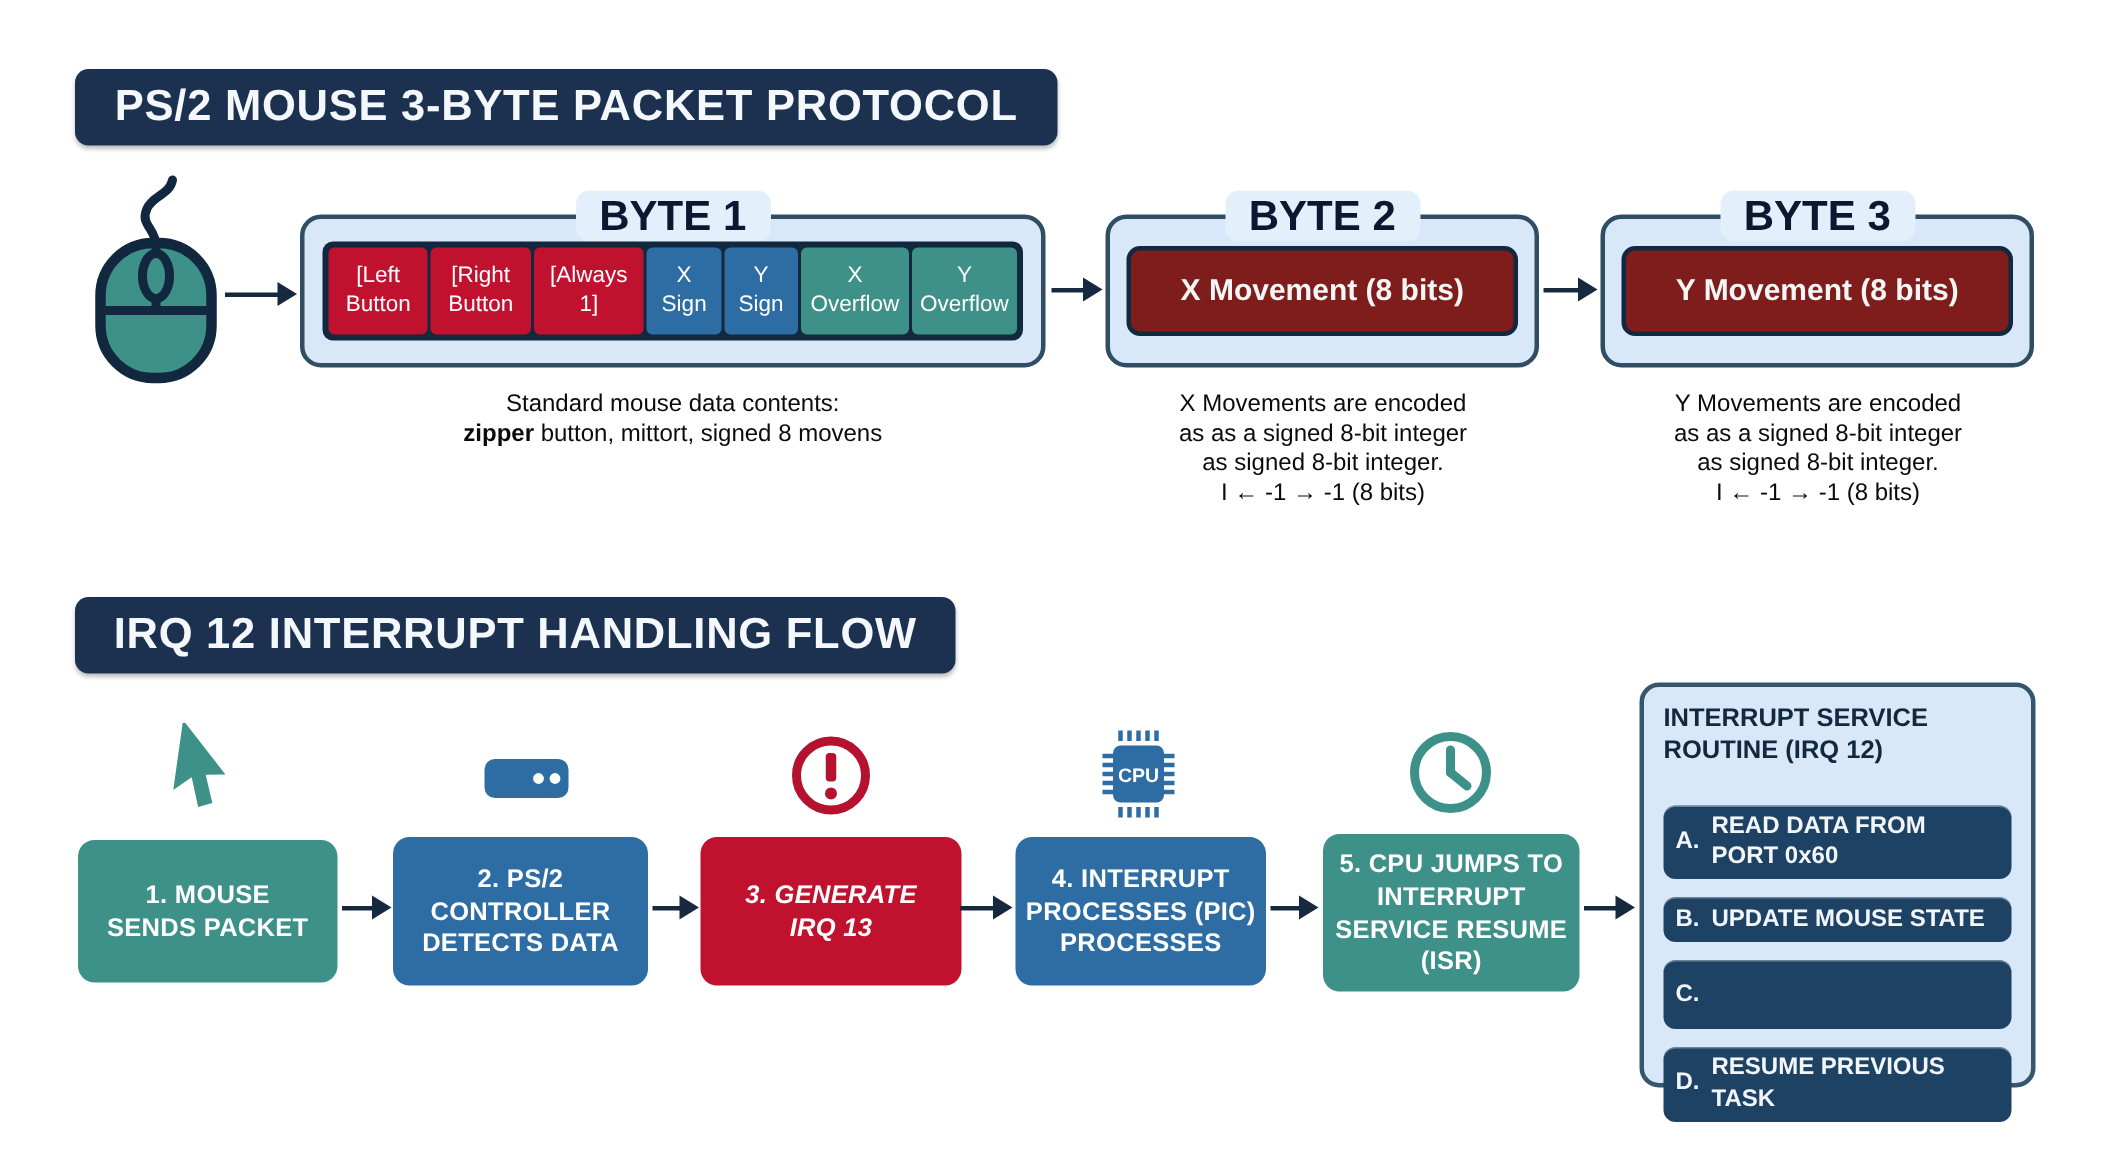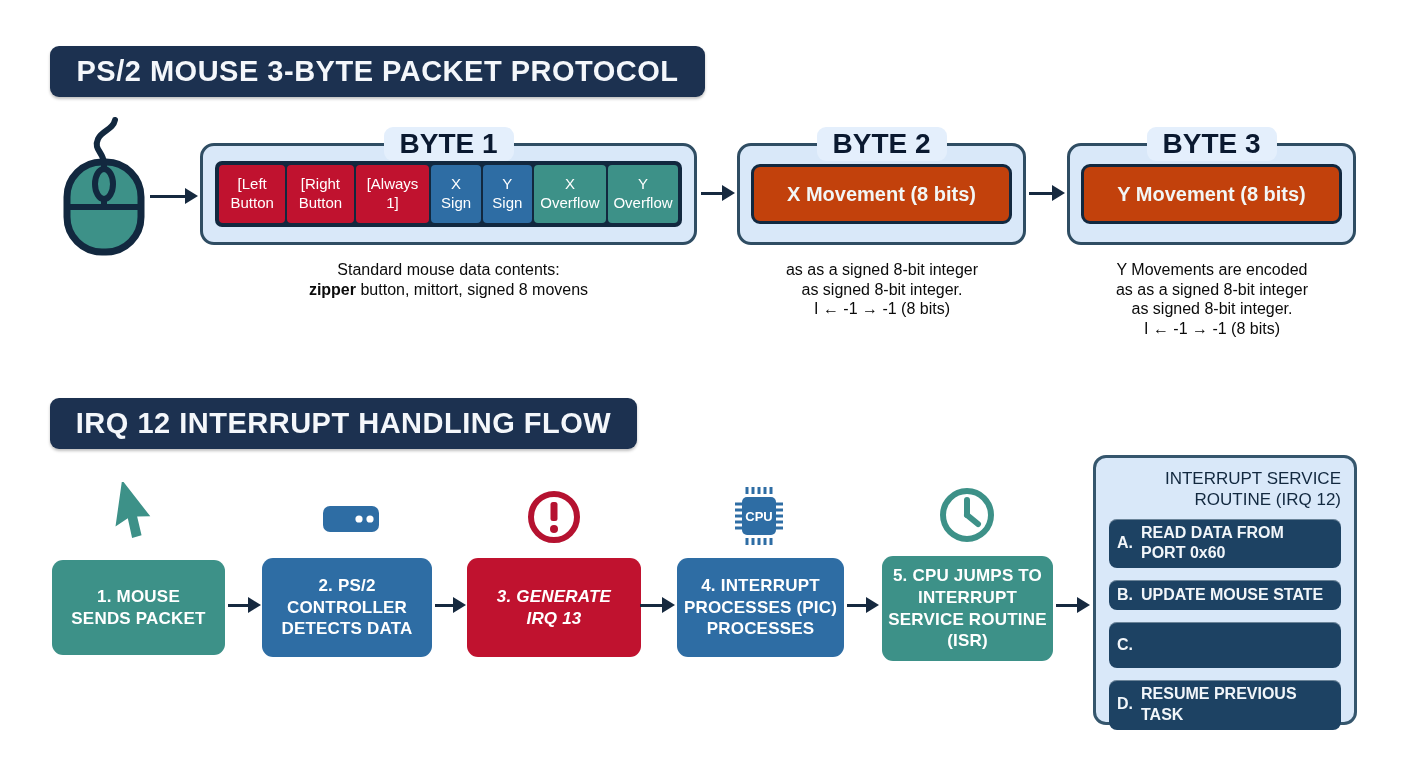--- a/index.html
+++ b/index.html
@@ -32,21 +32,21 @@
   }
   .cell{
     display:flex;flex-direction:column;align-items:center;justify-content:center;
     color:#fff;font-size:15px;line-height:1.25;border-radius:4px;text-align:center;
   }
   .cell.red{background:#c0122f;}
   .cell.blue{background:#2e6da4;}
   .cell.teal{background:#3d9188;}
   .mv-box{
     position:absolute;left:11px;right:11px;top:18px;height:60px;
-    background:#c2410c;border:3px solid #12283f;border-radius:9px;
+    background:#7f1d1d;border:3px solid #12283f;border-radius:9px;
     display:flex;align-items:center;justify-content:center;
     color:#f2f6f5;font-size:20px;font-weight:600;box-sizing:border-box;
   }
   
   .caption{
     position:absolute;text-align:center;color:#0b0b0b;font-size:16px;line-height:1.22;
   }
   .caption .b{font-weight:bold;}
   
   .arrow{position:absolute;height:3px;background:#16293f;}
@@ -63,22 +63,22 @@
   .step.teal{background:#3d9188;}
   .step.blue{background:#2e6da4;}
   .step.red{background:#c0122f;}
   
   .isr-panel{
     position:absolute;left:1093px;top:455px;width:264px;height:270px;
     background:#d9e8f9;border:3px solid #35566d;border-radius:13px;box-sizing:border-box;
     padding:10px 13px 12px 13px;display:flex;flex-direction:column;
   }
   .isr-title{
-    text-align:right;color:#12283f;font-weight:normal;font-size:17px;line-height:1.25;
-    margin-bottom:8px;
+    text-align:left;color:#12283f;font-weight:bold;font-size:17px;line-height:1.25;
+    margin-bottom:26px;
   }
   .isr-items{display:flex;flex-direction:column;gap:12px;}
   .isr-item{
     background:#1d4263;border-radius:8px;color:#f2f6fa;font-weight:bold;font-size:16px;
     line-height:1.3;padding:4px 8px;display:flex;align-items:center;
     box-shadow:inset 0 1px 0 rgba(255,255,255,.35);
   }
   .isr-item .pref{width:24px;flex:none;}
   .isr-item .lines{flex:1;}
   .tall{min-height:38px;}
@@ -145,20 +145,21 @@
 <div class="byte-box" style="left:1067px;top:143px;width:289px;height:102px;">
   <div class="byte-tab">BYTE 3</div>
   <div class="mv-box">Y Movement (8 bits)</div>
 </div>
 
 <div class="caption" style="left:200px;top:260px;width:497px;">
   <div>Standard mouse data contents:</div>
   <div><span class="b">zipper</span><span> button, mittort, signed 8 movens</span></div>
 </div>
 <div class="caption" style="left:722px;top:260px;width:320px;">
+  <div>X Movements are encoded</div>
   <div>as as a signed 8-bit integer</div>
   <div>as signed 8-bit integer.</div>
   <div>I ← -1 → -1 (8 bits)</div>
 </div>
 <div class="caption" style="left:1052px;top:260px;width:320px;">
   <div>Y Movements are encoded</div>
   <div>as as a signed 8-bit integer</div>
   <div>as signed 8-bit integer.</div>
   <div>I ← -1 → -1 (8 bits)</div>
 </div>
@@ -232,21 +233,21 @@
 <div class="step blue" style="left:677px;top:558px;width:167px;height:99px;">
   <div>4. INTERRUPT</div>
   <div>PROCESSES (PIC)</div>
   <div>PROCESSES</div>
 </div>
 <div class="arrow" style="left:847px;top:604px;width:20px;"></div>
 
 <div class="step teal" style="left:882px;top:556px;width:171px;height:105px;">
   <div>5. CPU JUMPS TO</div>
   <div>INTERRUPT</div>
-  <div>SERVICE ROUTINE</div>
+  <div>SERVICE RESUME</div>
   <div>(ISR)</div>
 </div>
 <div class="arrow" style="left:1056px;top:604px;width:22px;"></div>
 
 <div class="isr-panel">
   <div class="isr-title">
     <div>INTERRUPT SERVICE</div>
     <div>ROUTINE (IRQ 12)</div>
   </div>
   <div class="isr-items">

